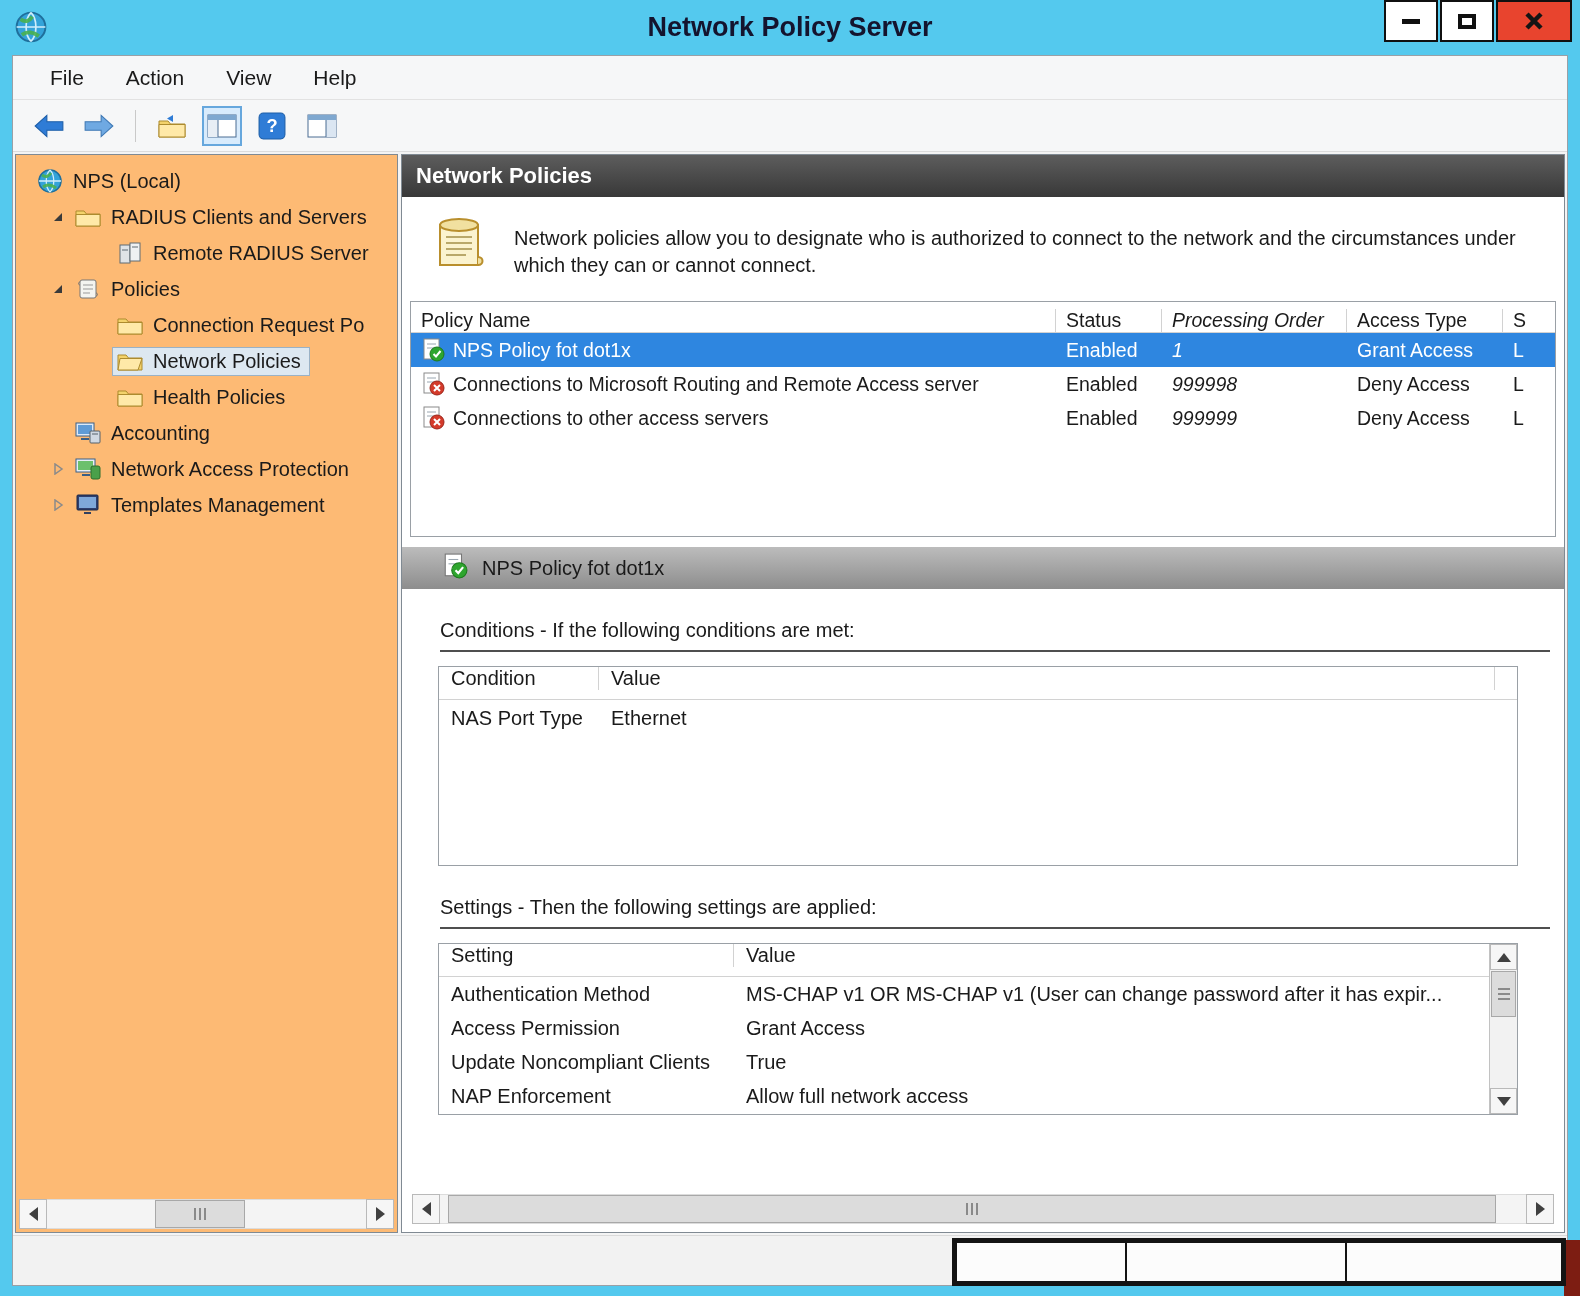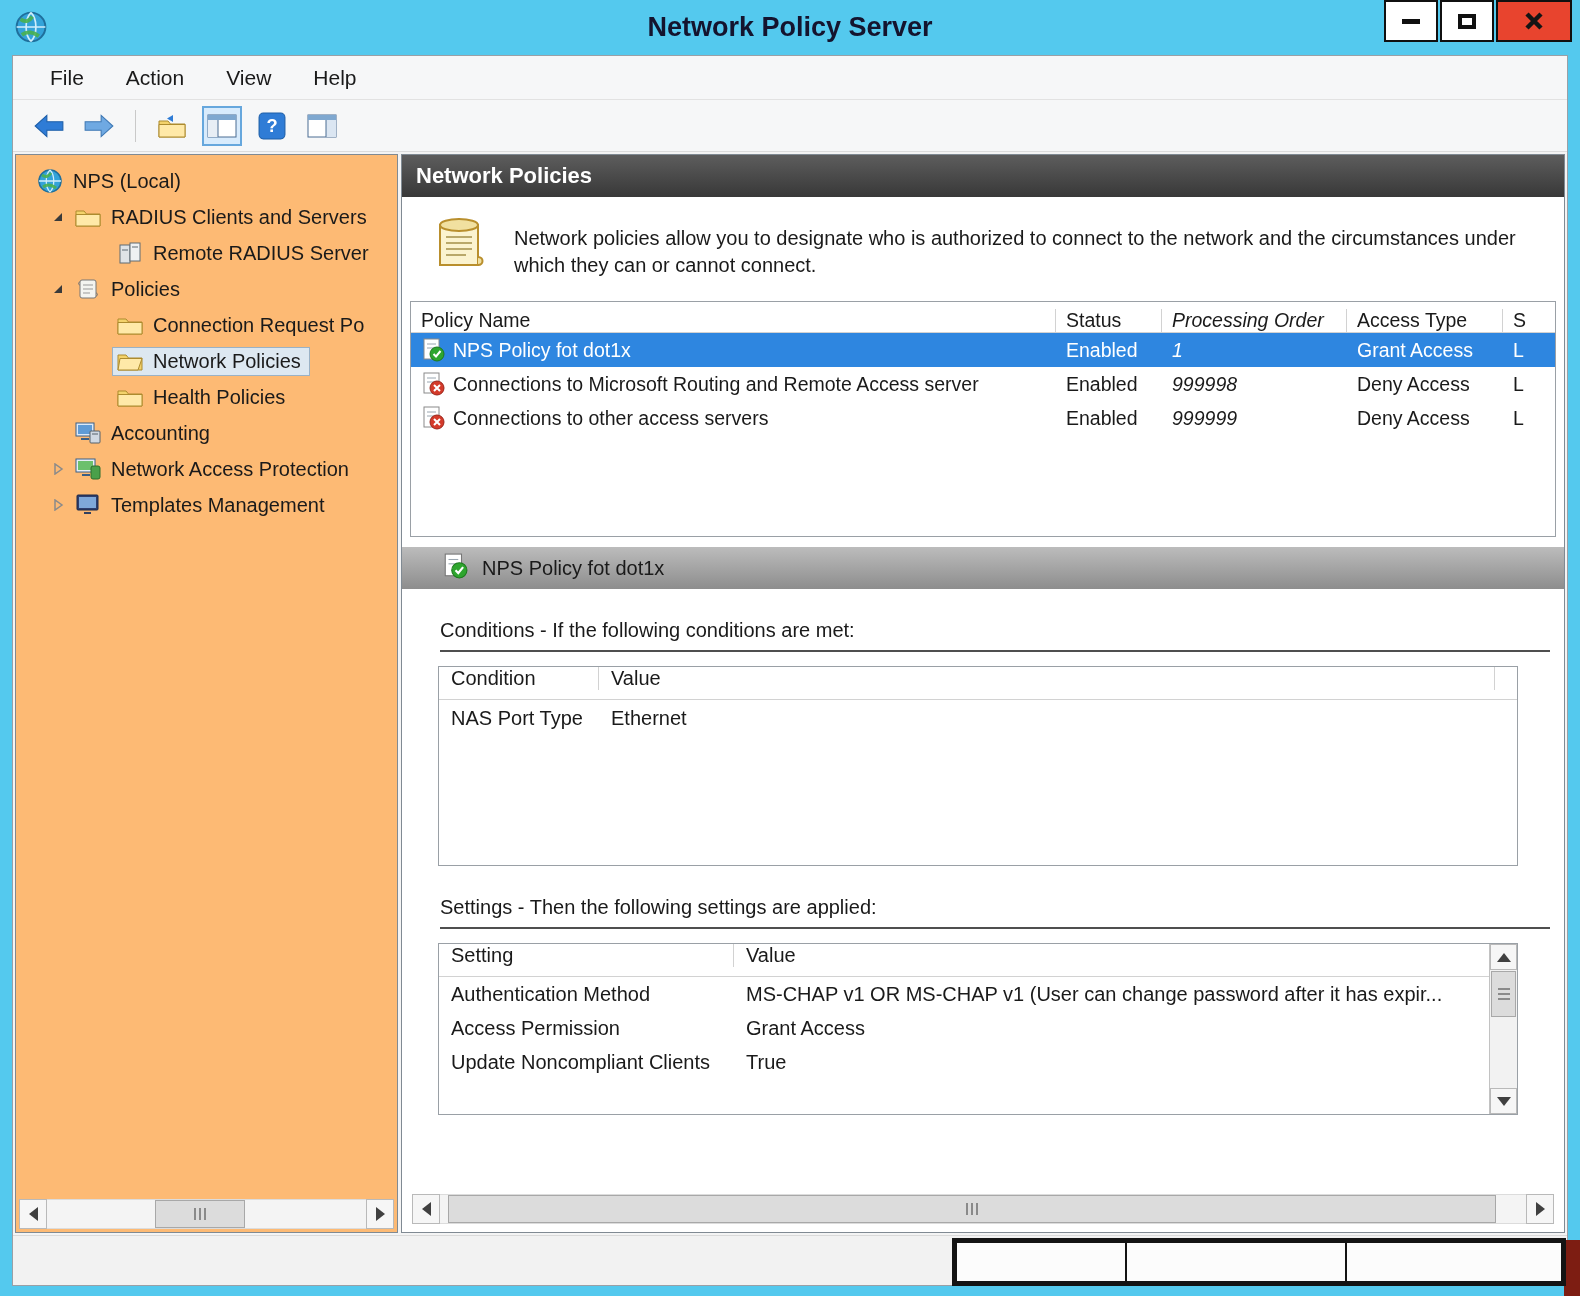--- a/index.html
+++ b/index.html
@@ -478,20 +478,24 @@
             <span class="c sw-v">MS-CHAP v1 OR MS-CHAP v1 (User can change password after it has expir...</span>
           </div>
           <div class="set-row">
             <span class="c sw-s">Access Permission</span>
             <span class="c sw-v">Grant Access</span>
           </div>
           <div class="set-row">
             <span class="c sw-s">Update Noncompliant Clients</span>
             <span class="c sw-v">True</span>
           </div>
+          <div class="set-row">
+            <span class="c sw-s">NAP Enforcement</span>
+            <span class="c sw-v">Allow full network access</span>
+          </div>
         </div>
         <div class="vbar">
           <div class="sb-btn">
               <span class="arr-u"></span>
             </div>
           <div class="v-thumb">
             <span class="grip-h"></span>
               <span class="grip-h"></span>
               <span class="grip-h"></span>
           </div>

